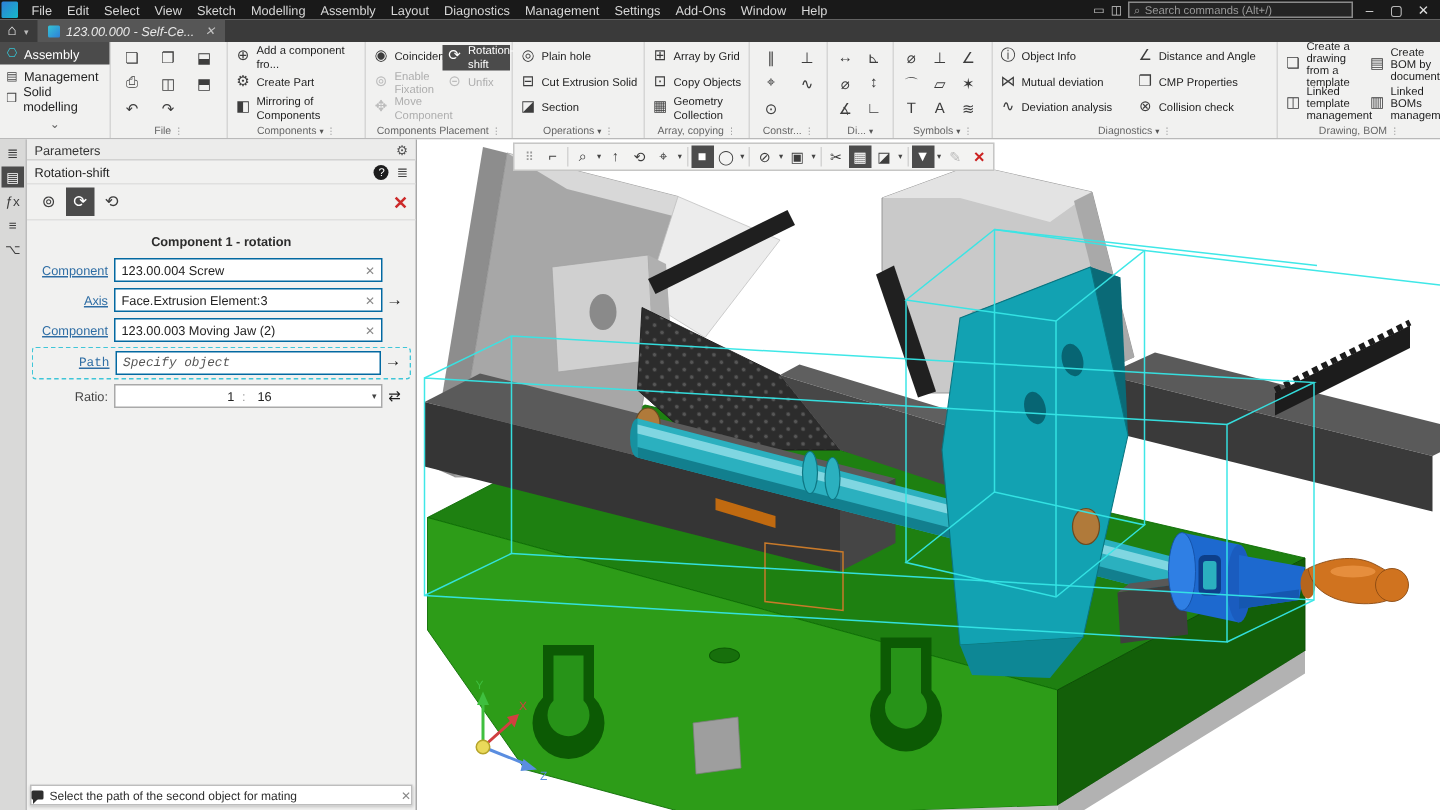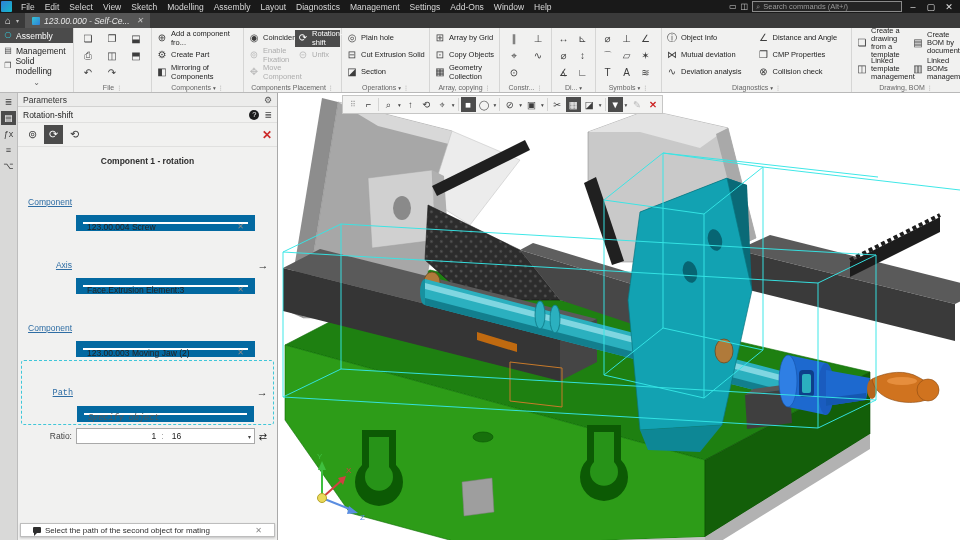--- a/index.html
+++ b/index.html
@@ -59,34 +59,34 @@
   .pcmd .help { margin-left:auto; width:10px; height:10px; border-radius:50%; background:#1d1d1d; color:#fff; font-size:7.5px; display:flex; align-items:center; justify-content:center; }
   .pcmd .tree { margin-left:5px; color:#444; font-size:9px; }
   .ptools { height:24px; display:flex; align-items:center; gap:2px; padding:0 5px; border-bottom:1px solid #e0e0df; }
   .ptool { width:19px; height:19px; display:flex; align-items:center; justify-content:center; font-size:11px; color:#3d3d3d; }
   .ptool.sel { background:#4b4b4b; color:#fff; }
   .ptools .xred { margin-left:auto; color:#cc2a2a; font-size:12px; font-weight:bold; }
   .sectitle { text-align:center; font-weight:bold; font-size:8.5px; color:#2d2d2d; margin:9px 0 4px; }
   .frow { display:flex; align-items:center; padding:2px 6px; }
   .flabel { width:52px; text-align:right; padding-right:4px; color:#2e6da4; text-decoration:underline; flex:0 0 auto; }
   .flabel.plain { color:#444; text-decoration:none; }
-  .finput { flex:1; height:16px; background:#fff; border:7px solid #0369a1; display:flex; align-items:flex-start; padding:0 4px; gap:3px; min-width:0;margin-top:43px; }
+  .finput { flex:1; height:16px; background:#fff; border:1px solid #0369a1; display:flex; align-items:center; padding:0 4px; gap:3px; min-width:0; }
   .finput .val { flex:1; white-space:nowrap; overflow:hidden; }
   .finput .clear { color:#8a8a8a; font-size:8px; }
   .finput .ph { color:#555; font-style:italic; }
   .arrowslot { width:16px; text-align:center; color:#1d1d1d; font-size:11px; flex:0 0 auto; }
   .pathwrap { border:1px dashed #3fc6d8; border-radius:3px; margin:1px 3px;font-family:Liberation Mono, monospace; }
   .pathwrap .frow { padding:2px 3px; }
   .ratiofield { flex:1; height:16px; background:#fff; border:1px solid #a9a9a9; display:flex; align-items:center; padding:0 3px; }
   .ratiofield .r1 { flex:1; text-align:right; padding-right:5px; }
   .ratiofield .rc { color:#999; }
   .ratiofield .r2 { flex:1; text-align:left; padding-left:8px; }
   .ratiofield .caret { color:#444; font-size:6px; }
   .swap { width:16px; text-align:center; color:#1d1d1d; font-size:10px; flex:0 0 auto; }
-  .prompt { position:absolute; left:2px; right:2px; bottom:3px; height:14px; background:#fff; border:1px solid #bdbdbd; box-shadow:0 1px 2px rgba(0,0,0,.2); display:flex; align-items:center; gap:4px; padding:0 12px; font-size:8px; color:#2d2d2d; }
+  .prompt { position:absolute; left:2px; right:2px; bottom:3px; height:14px; background:#fff; border:1px solid #bdbdbd; box-shadow:0 1px 2px rgba(0,0,0,.2); display:flex; align-items:center; gap:4px; padding:0 0; font-size:8px; color:#2d2d2d; }
   .bubble { width:8px; height:6px; background:#2e2e2e; border-radius:1px; position:relative; flex:0 0 auto; }
   .bubble::after { content:""; position:absolute; left:1px; bottom:-3px; border:2px solid transparent; border-top-color:#2e2e2e; border-left-color:#2e2e2e; }
   .prompt .pclose { margin-left:auto; color:#888; font-size:8px; }
 
   .viewport { flex:1; position:relative; background:#fff; min-width:0; }
   .vtoolbar { position:absolute; top:2px; left:64px; height:19px; background:#f3f3f2; border:1px solid #c6c6c5; display:flex; align-items:center; padding:0 2px; gap:1px; z-index:5; }
   .vbtn { height:15px; min-width:15px; display:flex; align-items:center; justify-content:center; font-size:9.5px; color:#3d3d3d; padding:0 1px; }
   .vbtn.dark { background:#4c4c4c; color:#fff; }
   .vbtn.red { color:#cc2222; font-weight:bold; }
   .vbtn.dis { color:#b9b9b9; }

